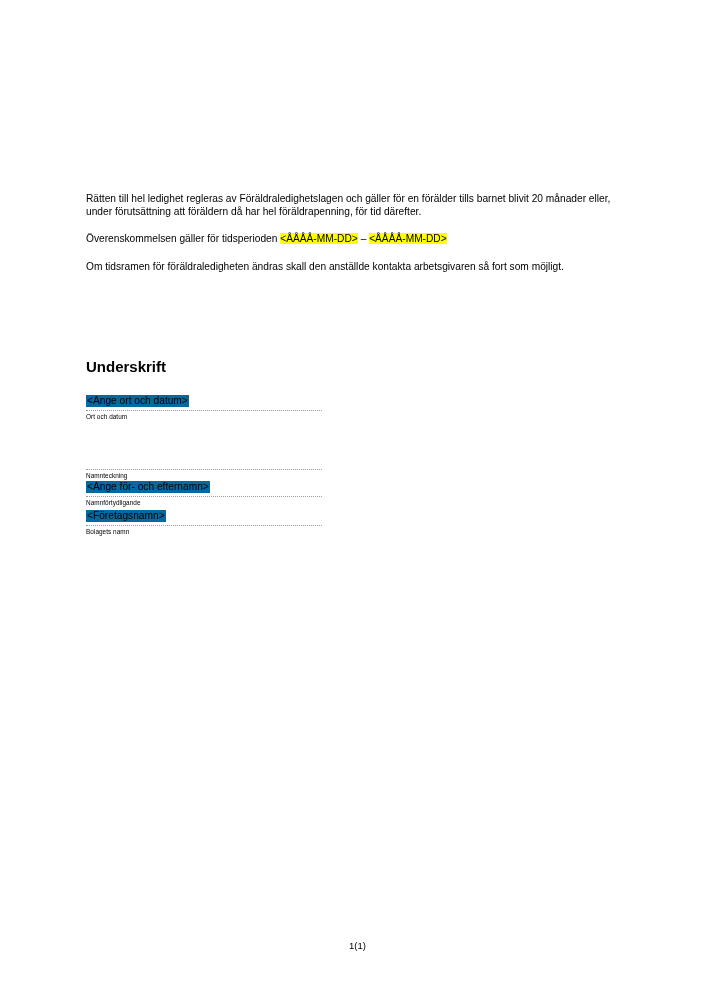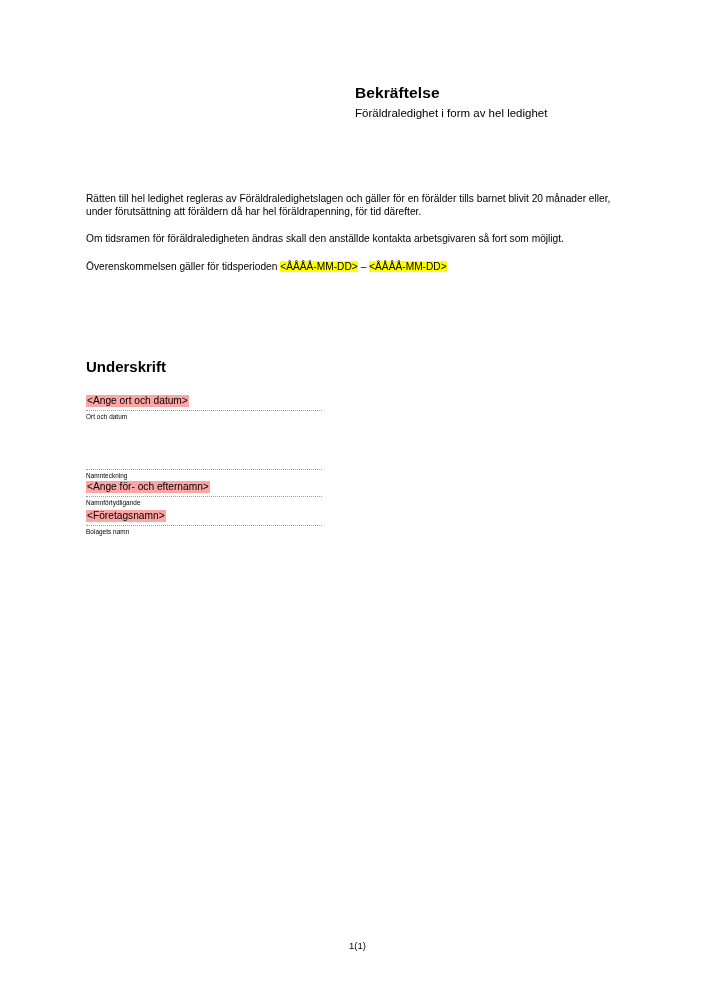--- a/index.html
+++ b/index.html
@@ -85,21 +85,21 @@
     left: 86px;
     width: 236px;
   }
   .field .value {
     font-size: 10.2px;
     color: #000;
     display: inline-block;
     line-height: 12px;
     padding: 0 1px;
   }
-  .field .value.filled { background: #fca5a5; }
+  .field .value.filled { background: #0369a1; }
   .field .rule {
     border-bottom: 1px dotted #9b9b9b;
     height: 1px;
     width: 236px;
     margin-top: 1px;
   }
   .field .caption {
     font-size: 6.4px;
     color: #000;
     line-height: 9px;
@@ -125,34 +125,30 @@
     font-size: 9.5px;
     color: #000;
   }
 </style>
 </head>
 <body>
 
 <div class="page">
   <div class="page-inner">
 
-    <div class="doc-header">
-      <div class="doc-title">Bekräftelse</div>
-      <div class="doc-subtitle">Föräldraledighet i form av hel ledighet</div>
-    </div>
 
     <div class="body-area">
       <p class="para">
         <span>Rätten till hel ledighet regleras av Föräldraledighetslagen och gäller för en förälder tills barnet blivit 20 månader eller, under förutsättning att föräldern då har hel föräldrapenning, för tid därefter.</span>
       </p>
       <p class="para">
-        <span>Om tidsramen för föräldraledigheten ändras skall den anställde kontakta arbetsgivaren så fort som möjligt.</span>
+        <span>Överenskommelsen gäller för tidsperioden </span><span class="hl">&lt;ÅÅÅÅ-MM-DD&gt;</span><span> – </span><span class="hl">&lt;ÅÅÅÅ-MM-DD&gt;</span>
       </p>
       <p class="para">
-        <span>Överenskommelsen gäller för tidsperioden </span><span class="hl">&lt;ÅÅÅÅ-MM-DD&gt;</span><span> – </span><span class="hl">&lt;ÅÅÅÅ-MM-DD&gt;</span>
+        <span>Om tidsramen för föräldraledigheten ändras skall den anställde kontakta arbetsgivaren så fort som möjligt.</span>
       </p>
     </div>
 
     <div class="sign-heading">Underskrift</div>
 
     <div class="field f1">
       <span class="value filled">&lt;Ange ort och datum&gt;</span>
       <div class="rule"></div>
       <div class="caption">Ort och datum</div>
     </div>

